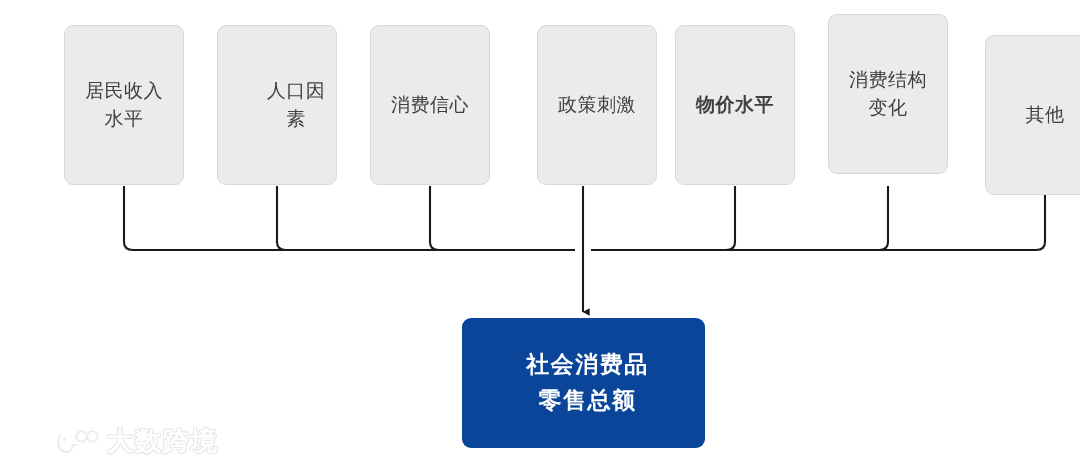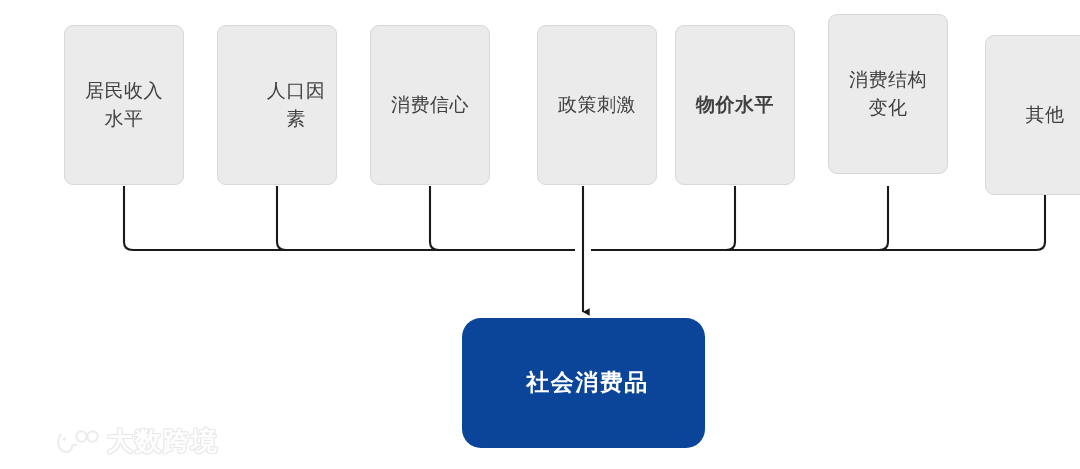--- a/index.html
+++ b/index.html
@@ -53,21 +53,21 @@
   }
   
   #result-box {
     position: absolute;
     left: 417px;
     top: 318px;
     width: 243px;
     height: 130px;
     box-sizing: border-box;
     background: #0b4599;
-    border-radius: 19px;
+    border-radius: 9px;
     display: flex;
     flex-direction: column;
     align-items: center;
     justify-content: center;
     color: #ffffff;
     font-size: 23px;
     font-weight: bold;
     line-height: 1.55;
     letter-spacing: 1.5px;
     padding-left: 8px;
@@ -149,20 +149,21 @@
   <div class="factor-box" style="left:783px; top:14px;">
     <span class="label"><span>消费结构</span><br><span>变化</span></span>
   </div>
 
   <div class="factor-box" style="left:940px; top:35px;">
     <span class="label">其他</span>
   </div>
 
   <div id="result-box">
     <span class="line">社会消费品</span>
+    <span class="line">零售总额</span>
   </div>
 
   <div id="watermark">
     <svg width="46" height="30" viewBox="0 0 46 30">
       <g fill="none" stroke="#e9e9e9" stroke-width="2.1">
         <path d="M6,7 C2,12 2,21 8,24 C13,26.5 18,23 17,18"></path>
         <circle cx="26.5" cy="9.5" r="5.2"></circle>
         <circle cx="37.5" cy="9.5" r="5.2"></circle>
         <path d="M17,18 L22,18"></path>
       </g>

